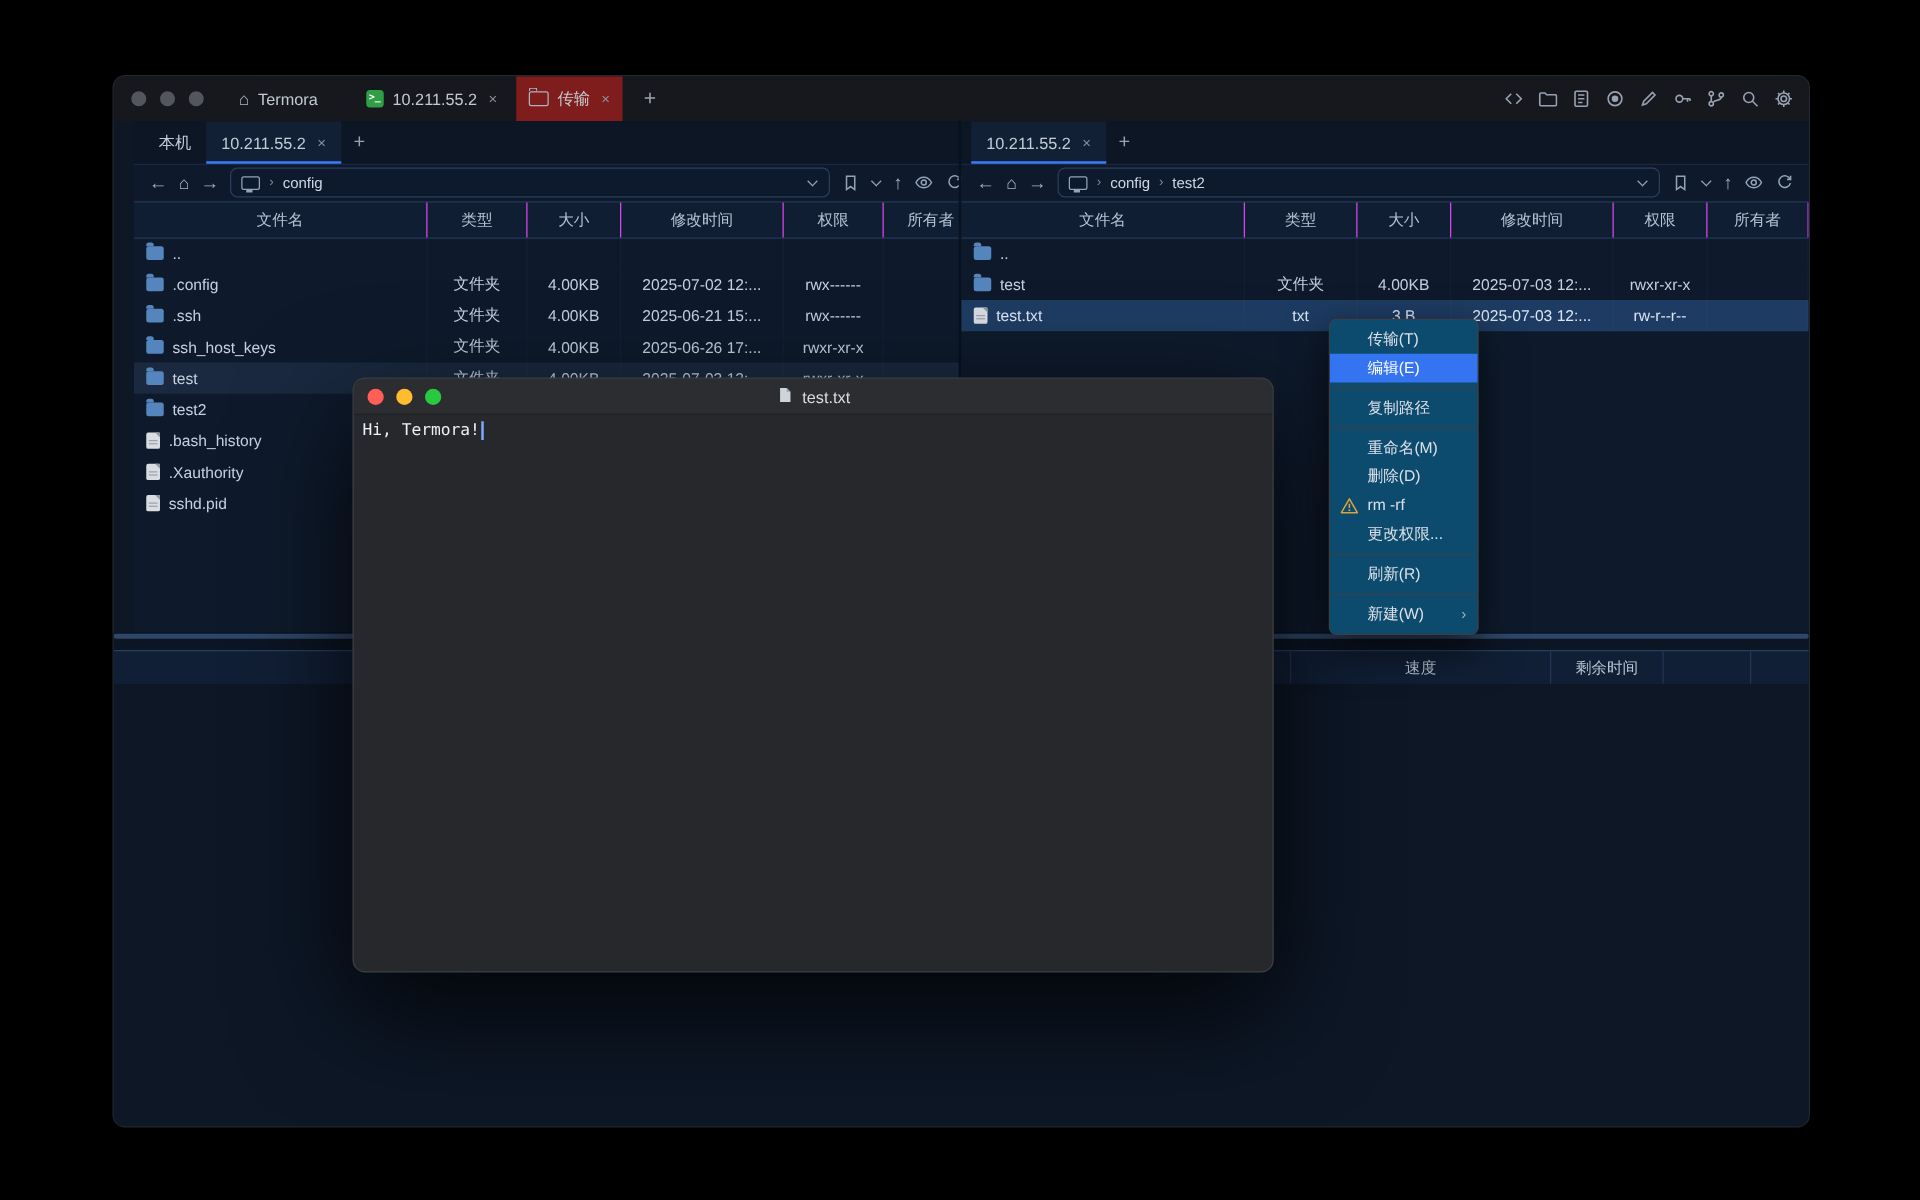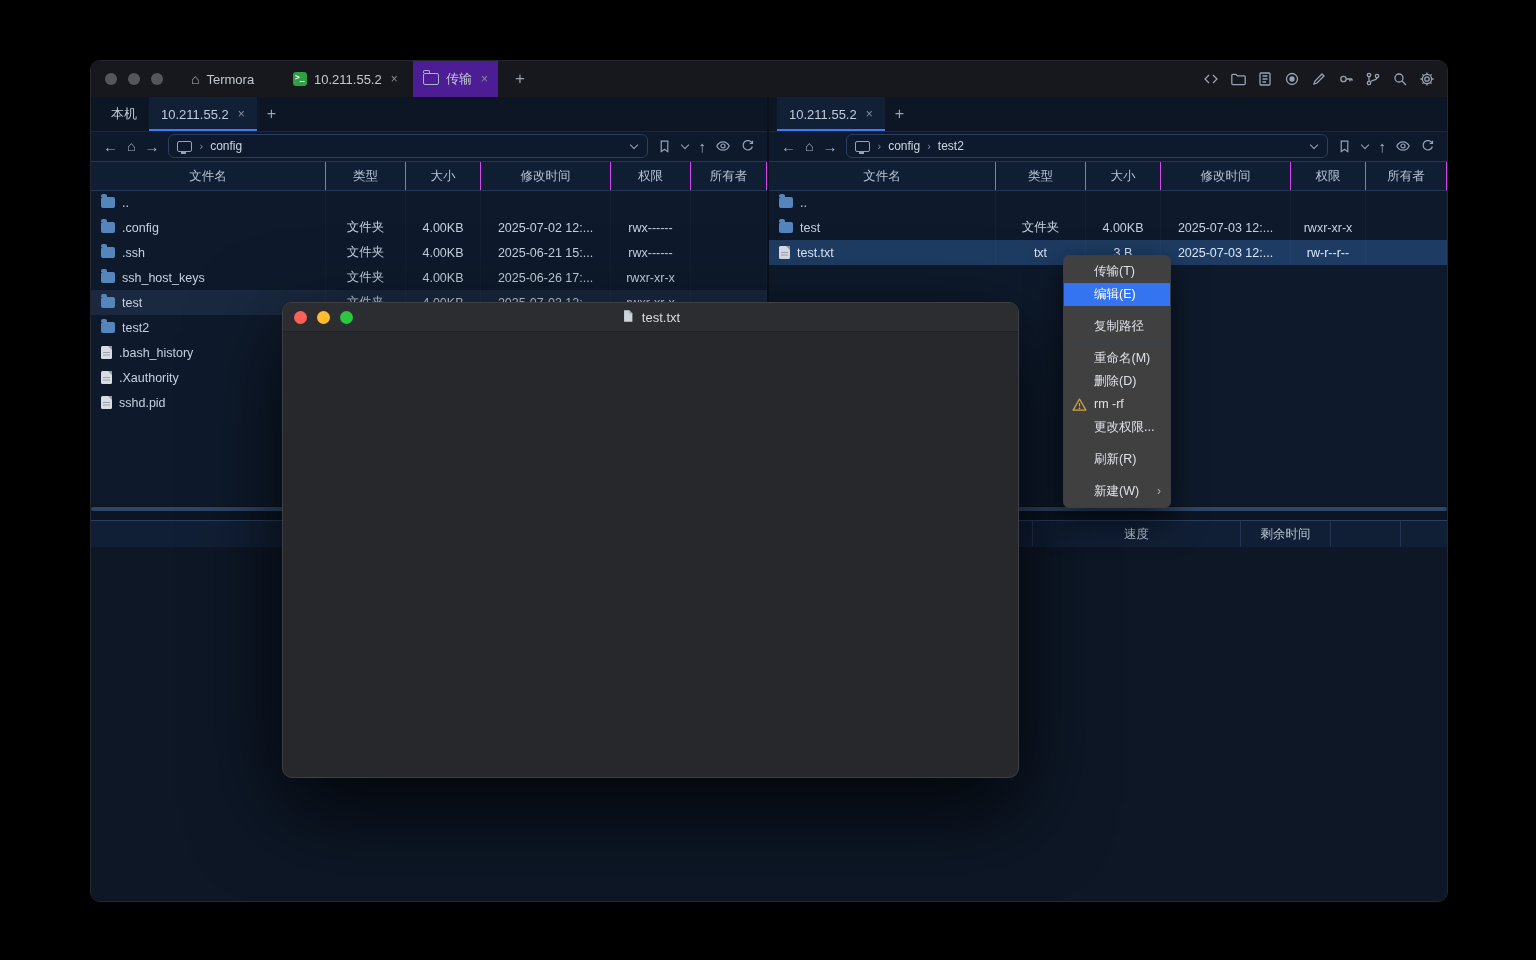--- a/index.html
+++ b/index.html
@@ -5,29 +5,29 @@
   html,body{margin:0;padding:0;background:#000;}
   body{width:1536px;height:960px;overflow:hidden;font-family:"Liberation Sans","DejaVu Sans",sans-serif;color:#c9d3e0;}
   .screen{position:relative;width:1536px;height:960px;background:#000;}
 
   
   .app{position:absolute;left:90px;top:60px;width:1356px;height:840px;background:#0d1726;border:1px solid #23272e;border-radius:10px;overflow:hidden;box-shadow:0 25px 80px rgba(0,0,0,.8);}
 
   .titlebar{position:absolute;left:0;top:0;right:0;height:36px;background:#16181d;}
   .tl{position:absolute;top:12px;width:12px;height:12px;border-radius:50%;background:#53565c;}
   .ttab{position:absolute;top:0;height:36px;display:flex;align-items:center;gap:7px;padding:0 10px;font-size:13px;color:#c3c9d2;box-sizing:border-box;}
-  .ttab.active{background:#4c1d95;text-align:right;}
+  .ttab.active{background:#7f1d1d;text-align:right;}
   .xg{color:#8a9099;font-size:12px;margin-left:2px;}
   .plusg{position:absolute;top:0;height:36px;display:flex;align-items:center;color:#9aa2ad;font-size:17px;}
   .tb-icons{position:absolute;right:12px;top:10px;display:flex;gap:11px;align-items:center;}
   .tb-icons svg{display:block;}
 
   
   .pane{position:absolute;top:36px;height:409px;background:#0e1a2c;overflow:hidden;}
-  .pane-l{left:0;width:676px;}
+  .pane-l{left:16px;width:676px;}
   .pane-r{left:678px;width:678px;}
   .vdiv{position:absolute;left:676px;top:36px;width:2px;height:409px;background:#0a111c;}
 
   .ptabs{position:absolute;left:0;top:0;right:0;height:34px;background:#0c1624;border-bottom:1px solid #1b2740;display:flex;align-items:stretch;padding-left:8px;}
   .ptab{display:flex;align-items:center;gap:7px;padding:0 12px;font-size:13px;color:#c2cbd8;box-sizing:border-box;position:relative;}
   .ptab.active{background:#122036;}
   .ptab.active::after{content:"";position:absolute;left:0;right:0;bottom:0;height:2px;background:#3d7bfd;}
   .ptab-plus{display:flex;align-items:center;padding:0 10px;color:#9aa2ad;font-size:16px;}
 
   .ptools{position:absolute;left:0;top:34px;right:0;height:30px;display:flex;align-items:center;gap:9px;padding:0 12px;box-sizing:border-box;}
@@ -66,21 +66,21 @@
   .homeg{font-size:14px;color:#aab4c2;line-height:1;}
 
   
   .splitband{position:absolute;left:0;top:445px;right:0;height:14px;background:#0c1524;}
   .hsplit{position:absolute;left:0;top:446px;right:0;height:4px;background:#2e4769;border-radius:2px;}
   .xfer-head{position:absolute;left:0;top:459px;right:0;height:26px;display:grid;grid-template-columns:324px 618px 208px 90px 70px 1fr;background:#111f36;border-top:1px solid #27405f;border-bottom:1px solid #1d2f4c;font-size:12.5px;color:#b9c4d3;}
   .xc{display:flex;align-items:center;justify-content:center;border-right:1px solid #223452;overflow:hidden;}
   .xfer-body{position:absolute;left:0;top:486px;right:0;bottom:0;background:#0d1726;}
 
   
-  .menu{position:absolute;left:1063px;top:255px;width:108px;background:#404040;border:1px solid #3a3e46;border-radius:6px;box-shadow:0 12px 34px rgba(0,0,0,.65);padding:4px 0;z-index:40;font-size:12.5px;color:#dde1e8;box-sizing:border-box;}
+  .menu{position:absolute;left:1063px;top:255px;width:120px;background:#0c4a6e;border:1px solid #3a3e46;border-radius:6px;box-shadow:0 12px 34px rgba(0,0,0,.65);padding:4px 0;z-index:40;font-size:12.5px;color:#dde1e8;box-sizing:border-box;}
   .mi{position:relative;height:23px;line-height:23px;padding-left:30px;white-space:nowrap;overflow:hidden;}
   .mi.hl{background:#3574f0;color:#fff;}
   .msep{border-top:1px solid #3b3f47;margin:4px 1px;}
   .mi-ic{position:absolute;left:8px;top:4px;}
   .mi-sub{position:absolute;right:9px;top:0;color:#aab0b9;font-size:12px;}
 
   
   .editor{position:absolute;left:282px;top:302px;width:737px;height:476px;background:#26282c;border:1px solid #3c3f44;border-radius:10px;box-shadow:0 30px 90px rgba(0,0,0,.8);z-index:30;box-sizing:border-box;overflow:hidden;}
   .ed-title{position:relative;height:28px;background:#2b2d31;border-bottom:1px solid #1f2124;display:flex;align-items:center;justify-content:center;gap:7px;color:#d8dbdf;font-size:13px;}
   .etl{position:absolute;top:8px;width:13px;height:13px;border-radius:50%;}
@@ -433,20 +433,23 @@
   <div class="editor">
     <div class="ed-title">
       <span class="etl" style="left:11px;background:#ff5f57"></span>
       <span class="etl" style="left:34px;background:#febc2e"></span>
       <span class="etl" style="left:57px;background:#28c840"></span>
       <span><svg width="14" height="14" viewBox="0 0 16 16">
             <path d="M3.5 1.5h6L13 5v9.5H3.5z" fill="#cfd4db"></path>
             <path d="M9.5 1.5 13 5H9.5z" fill="#9aa2ad"></path>
           </svg></span>
       <span>test.txt</span>
+    </div>
+    <div class="ed-body">
+      <span>Hi, Termora!</span><span class="cursor"></span>
     </div>
   </div>
 
   <div class="menu">
     <div class="mi"><span>传输(T)</span></div>
     <div class="mi hl"><span>编辑(E)</span></div>
     <div class="msep"></div>
     <div class="mi"><span>复制路径</span></div>
     <div class="msep"></div>
     <div class="mi"><span>重命名(M)</span></div>

